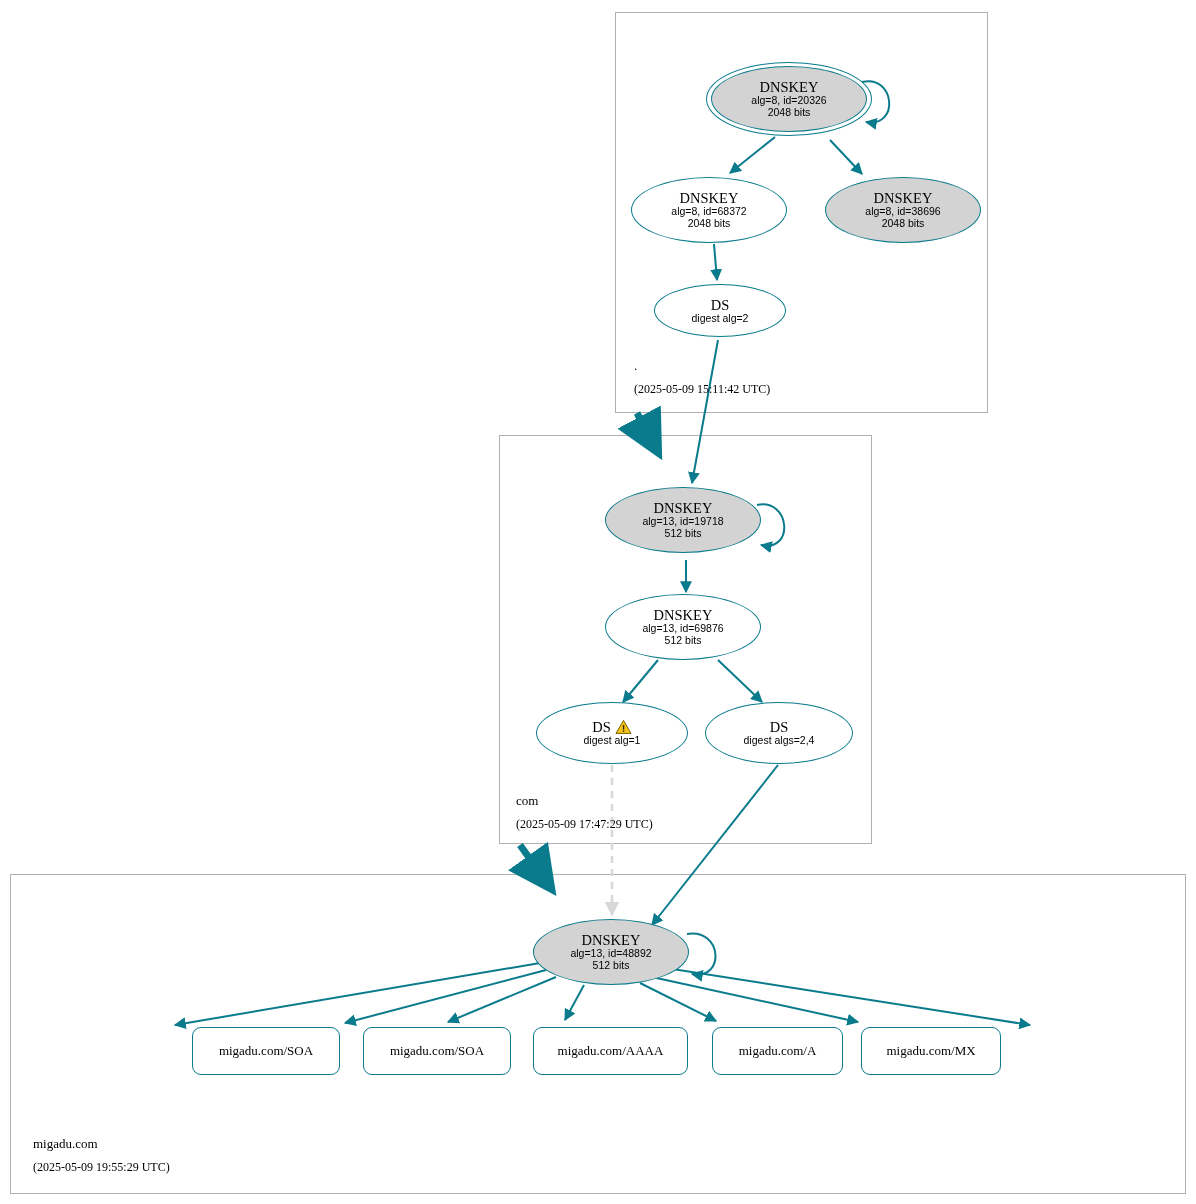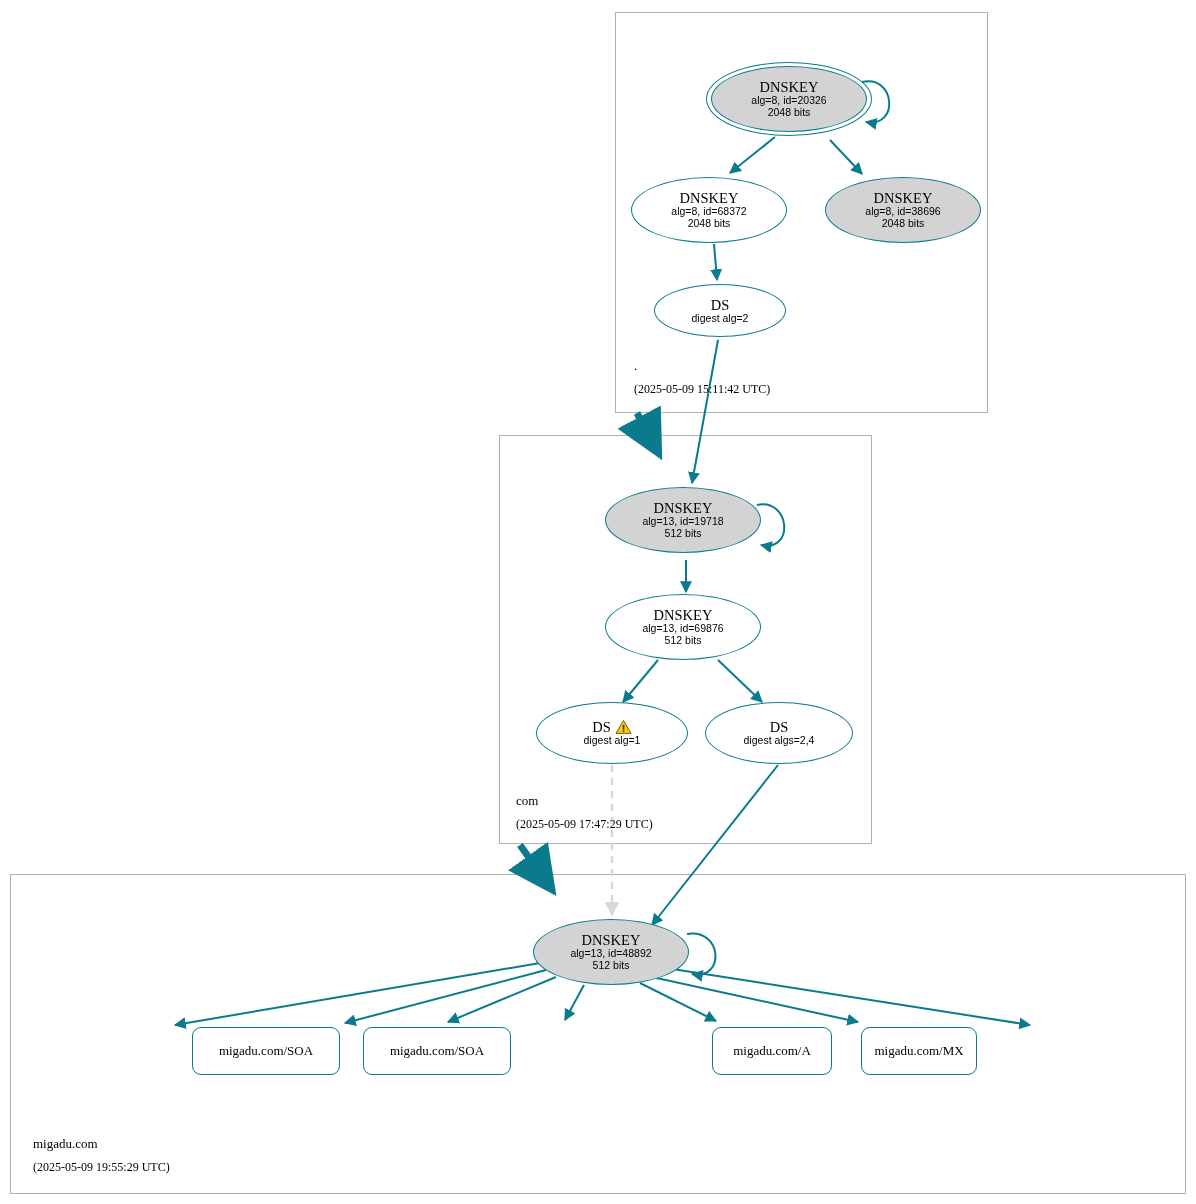--- a/index.html
+++ b/index.html
@@ -238,26 +238,29 @@
 
 
   <div class="rrset" style="left:192px; top:1027px; width:148px; height:48px;">
     <div class="t-rr">migadu.com/SOA</div>
   </div>
 
   <div class="rrset" style="left:363px; top:1027px; width:148px; height:48px;">
     <div class="t-rr">migadu.com/SOA</div>
   </div>
 
-
-  <div class="rrset" style="left:712px; top:1027px; width:120px; height:48px;">
+  <div class="rrset" style="left:533px; top:1027px; width:155px; height:48px;">
+    <div class="t-rr">migadu.com/AAAA</div>
+  </div>
+
+  <div class="rrset" style="left:712px; top:1027px; width:131px; height:48px;">
     <div class="t-rr">migadu.com/A</div>
   </div>
 
-  <div class="rrset" style="left:861px; top:1027px; width:116px; height:48px;">
+  <div class="rrset" style="left:861px; top:1027px; width:140px; height:48px;">
     <div class="t-rr">migadu.com/MX</div>
   </div>
 
 
   <div class="zone-label" style="left:33px; top:1136px;">migadu.com</div>
   <div class="zone-time" style="left:33px; top:1160px;">(2025-05-09 19:55:29 UTC)</div>
 
 </div>
 
 </body></html>

